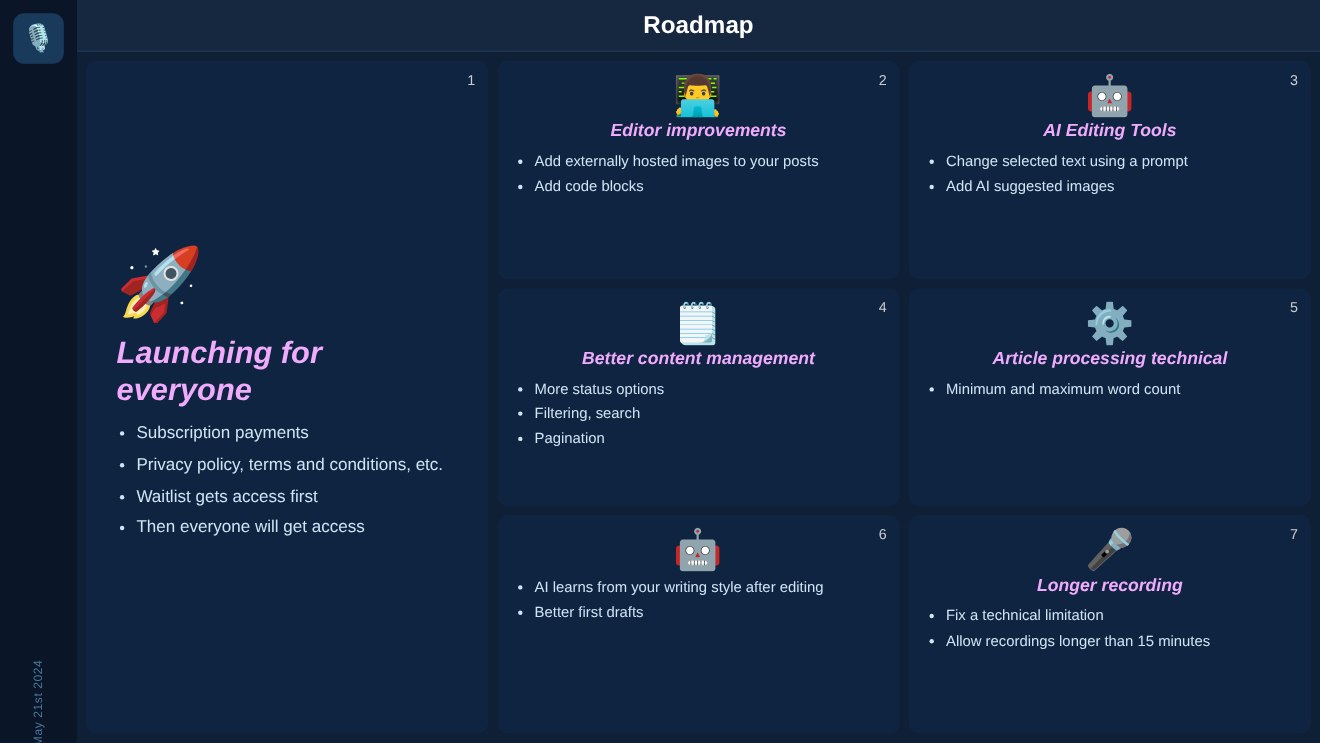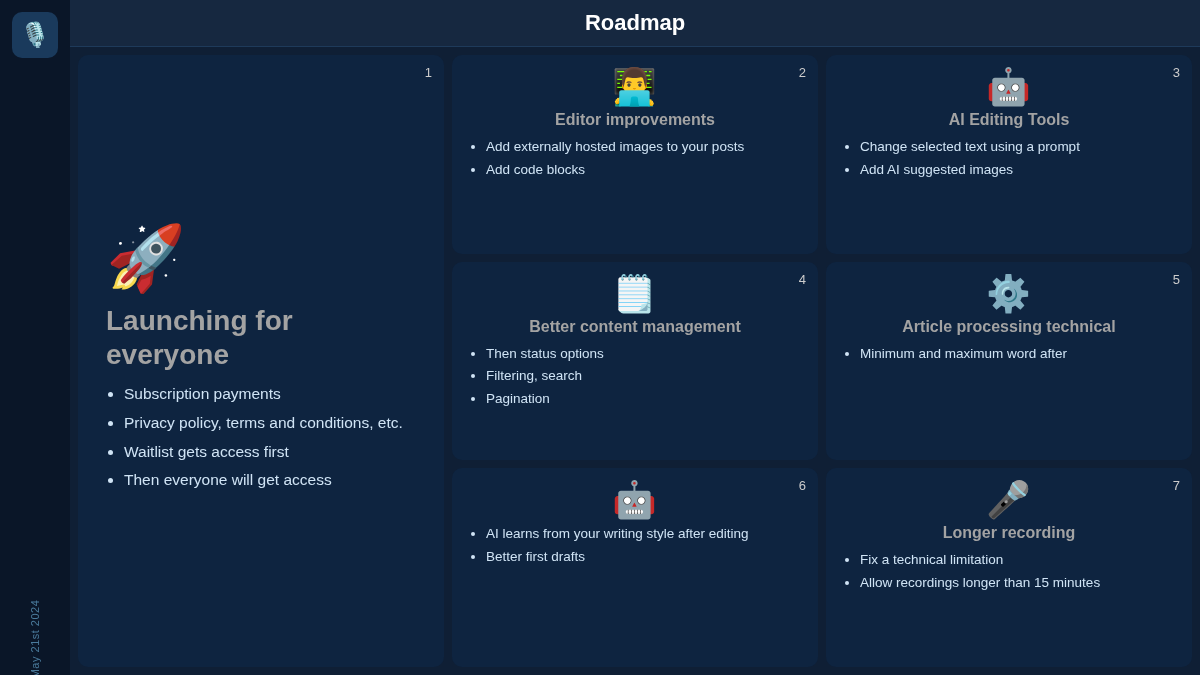--- a/index.html
+++ b/index.html
@@ -100,23 +100,24 @@
     .card-icon {
       font-size: 40px;
       text-align: center;
       margin-bottom: 8px;
       line-height: 1;
     }
 
     .card-title {
       font-size: 17px;
       font-weight: 800;
-      color: #a3a3a3;
+      color: #f0abfc;
       text-align: center;
       margin-bottom: 10px;
+      font-style: italic;
     }
 
     .card-list {
       list-style: disc;
       padding-left: 18px;
       font-size: 14px;
       color: #d0e4f5;
       line-height: 1.5;
     }
 
@@ -227,32 +228,32 @@
         <li>Change selected text using a prompt</li>
         <li>Add AI suggested images</li>
       </ul>
     </div>
 
     <div class="card card-small card-4">
       <div class="card-number">4</div>
       <div class="card-icon">🗒️</div>
       <div class="card-title">Better content management</div>
       <ul class="card-list">
-        <li>Then status options</li>
+        <li>More status options</li>
         <li>Filtering, search</li>
         <li>Pagination</li>
       </ul>
     </div>
 
     <div class="card card-small card-5">
       <div class="card-number">5</div>
       <div class="card-icon">⚙️</div>
       <div class="card-title">Article processing technical</div>
       <ul class="card-list">
-        <li>Minimum and maximum word after</li>
+        <li>Minimum and maximum word count</li>
       </ul>
     </div>
 
     <div class="card card-small card-6">
       <div class="card-number">6</div>
       <div class="card-icon">🤖</div>
       <ul class="card-list">
         <li>AI learns from your writing style after editing</li>
         <li>Better first drafts</li>
       </ul>

